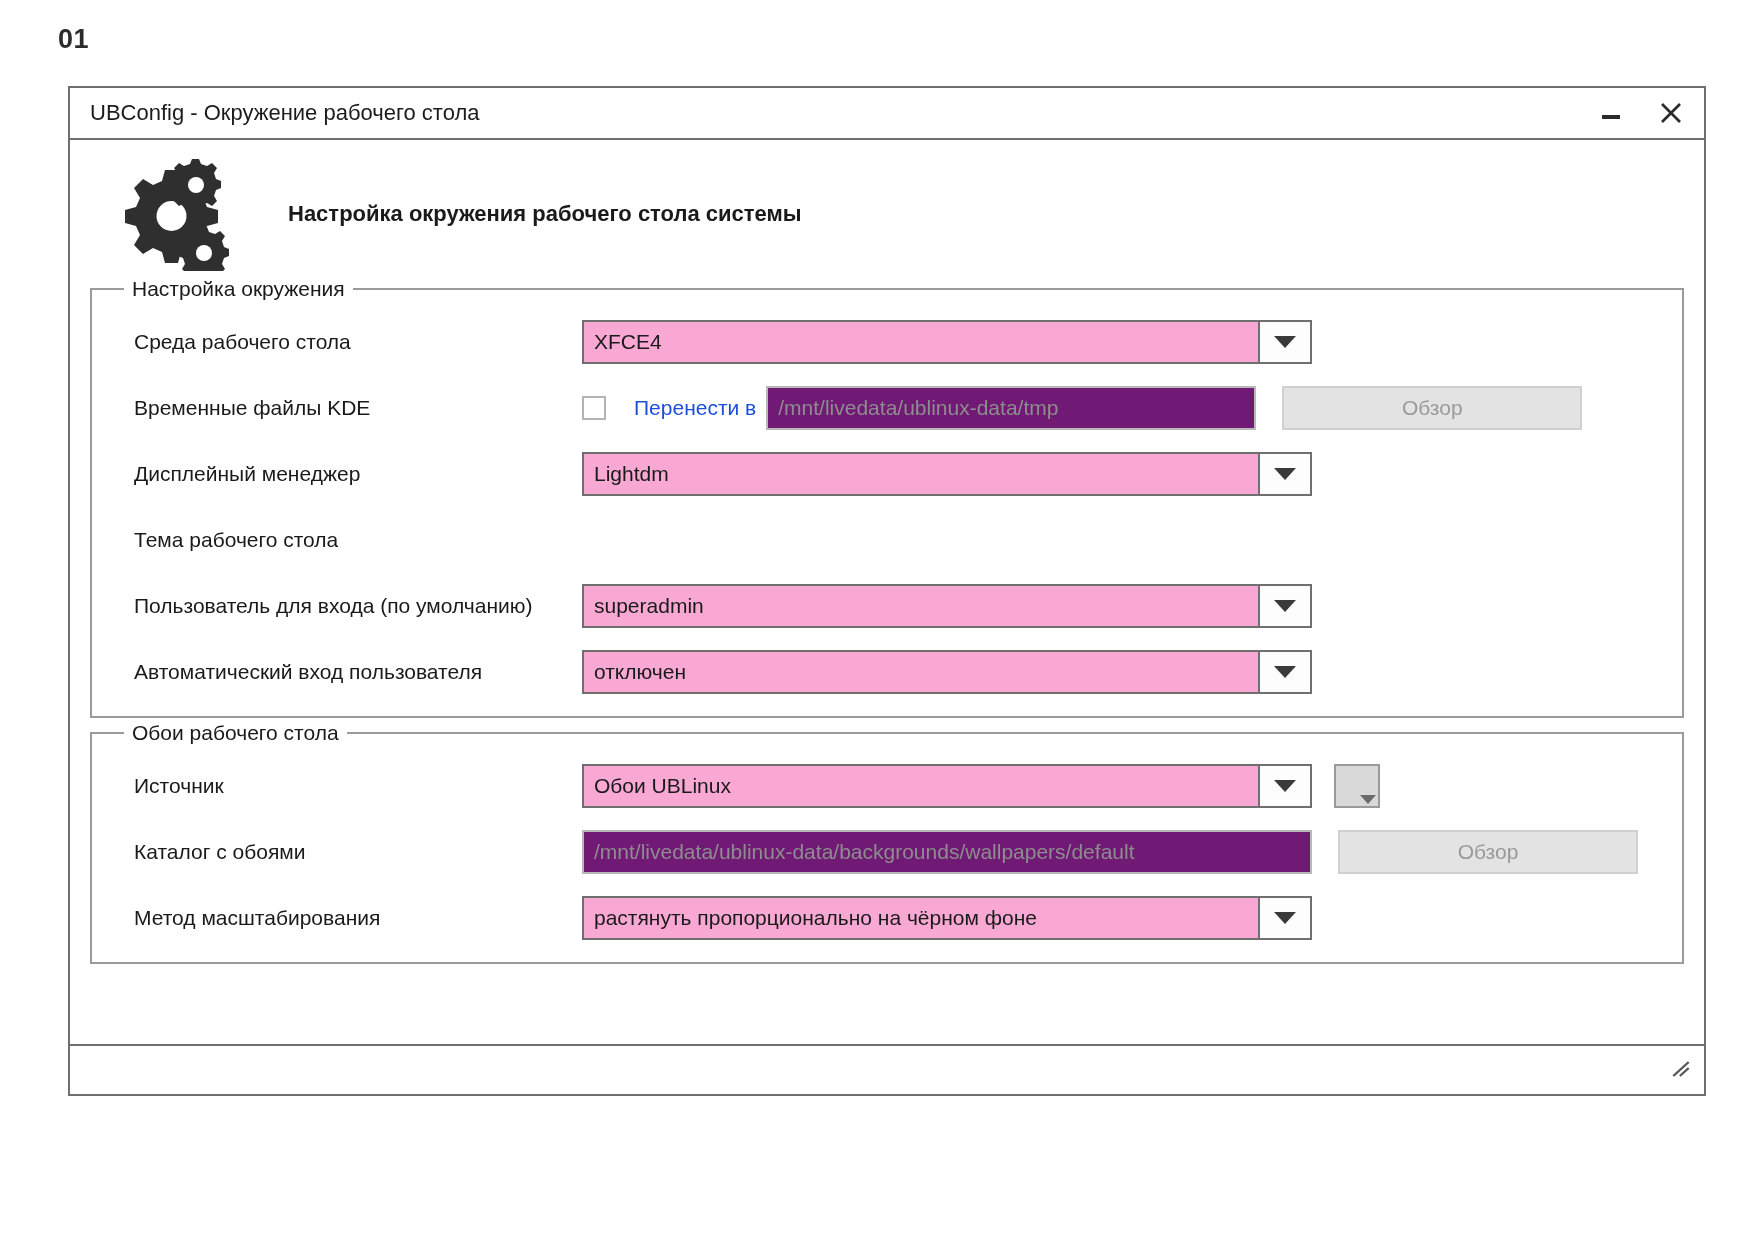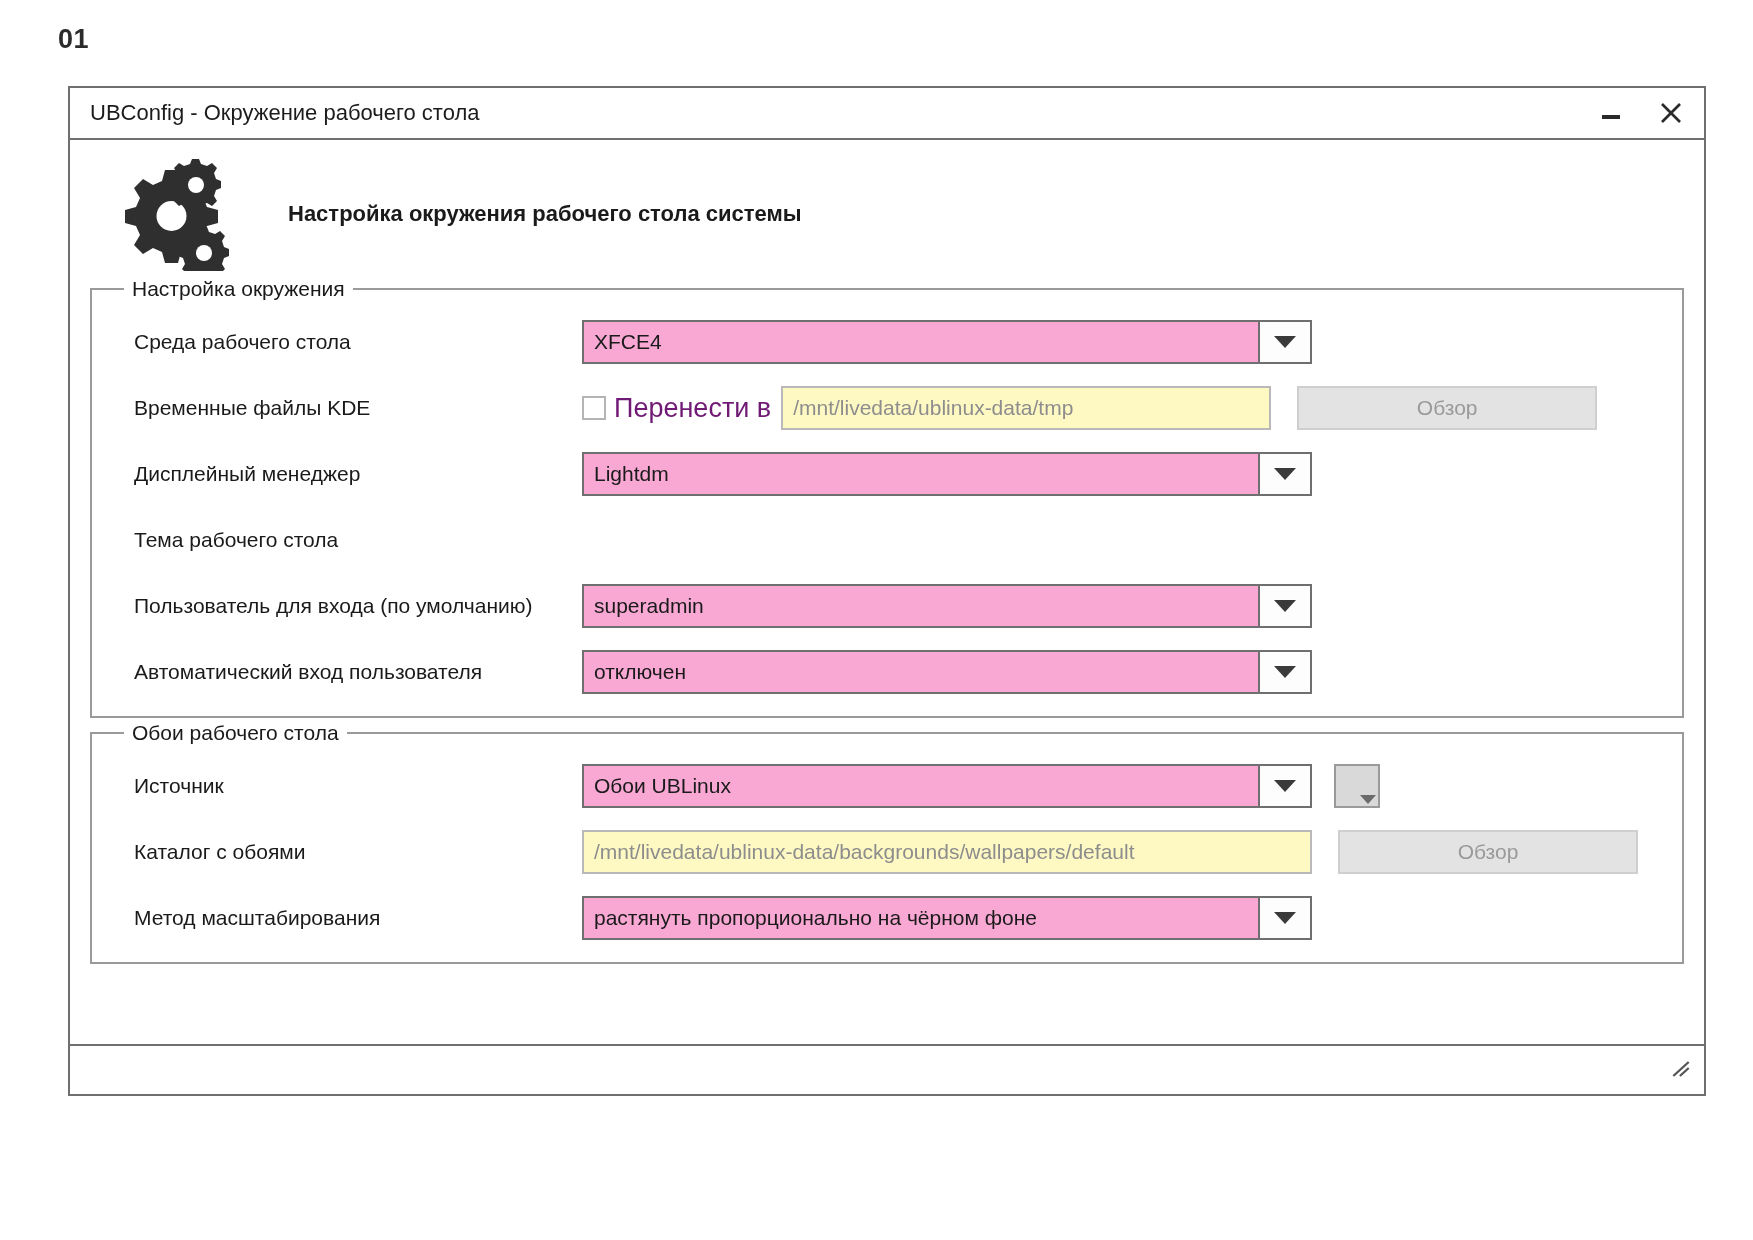--- a/index.html
+++ b/index.html
@@ -187,21 +187,21 @@
     width: 0; height: 0;
     border-left: 11px solid transparent;
     border-right: 11px solid transparent;
     border-top: 12px solid #3a3a3a;
   }
 
   
   .textbox {
     height: 44px;
     border: 2px solid #b9b9b9;
-    background: #fef9c3;
+    background: #701a75;
     box-sizing: border-box;
     display: flex;
     align-items: center;
     padding-left: 10px;
     font-size: 21px;
     color: #8d8d8d;
     white-space: nowrap;
     overflow: hidden;
     flex: 0 0 auto;
   }
@@ -231,23 +231,23 @@
 
   .checkbox {
     width: 24px;
     height: 24px;
     border: 2px solid #b4b4b4;
     background: #ffffff;
     box-sizing: border-box;
   }
 
   .checkbox-label {
-    font-size: 27px;
-    color: #701a75;
-    margin-left: 8px;
+    font-size: 21px;
+    color: #1d4ed8;
+    margin-left: 28px;
     white-space: nowrap;
   }
 
   
   .swatch-btn {
     width: 46px;
     height: 44px;
     border: 2px solid #9a9a9a;
     background: #d9d9d9;
     box-sizing: border-box;

